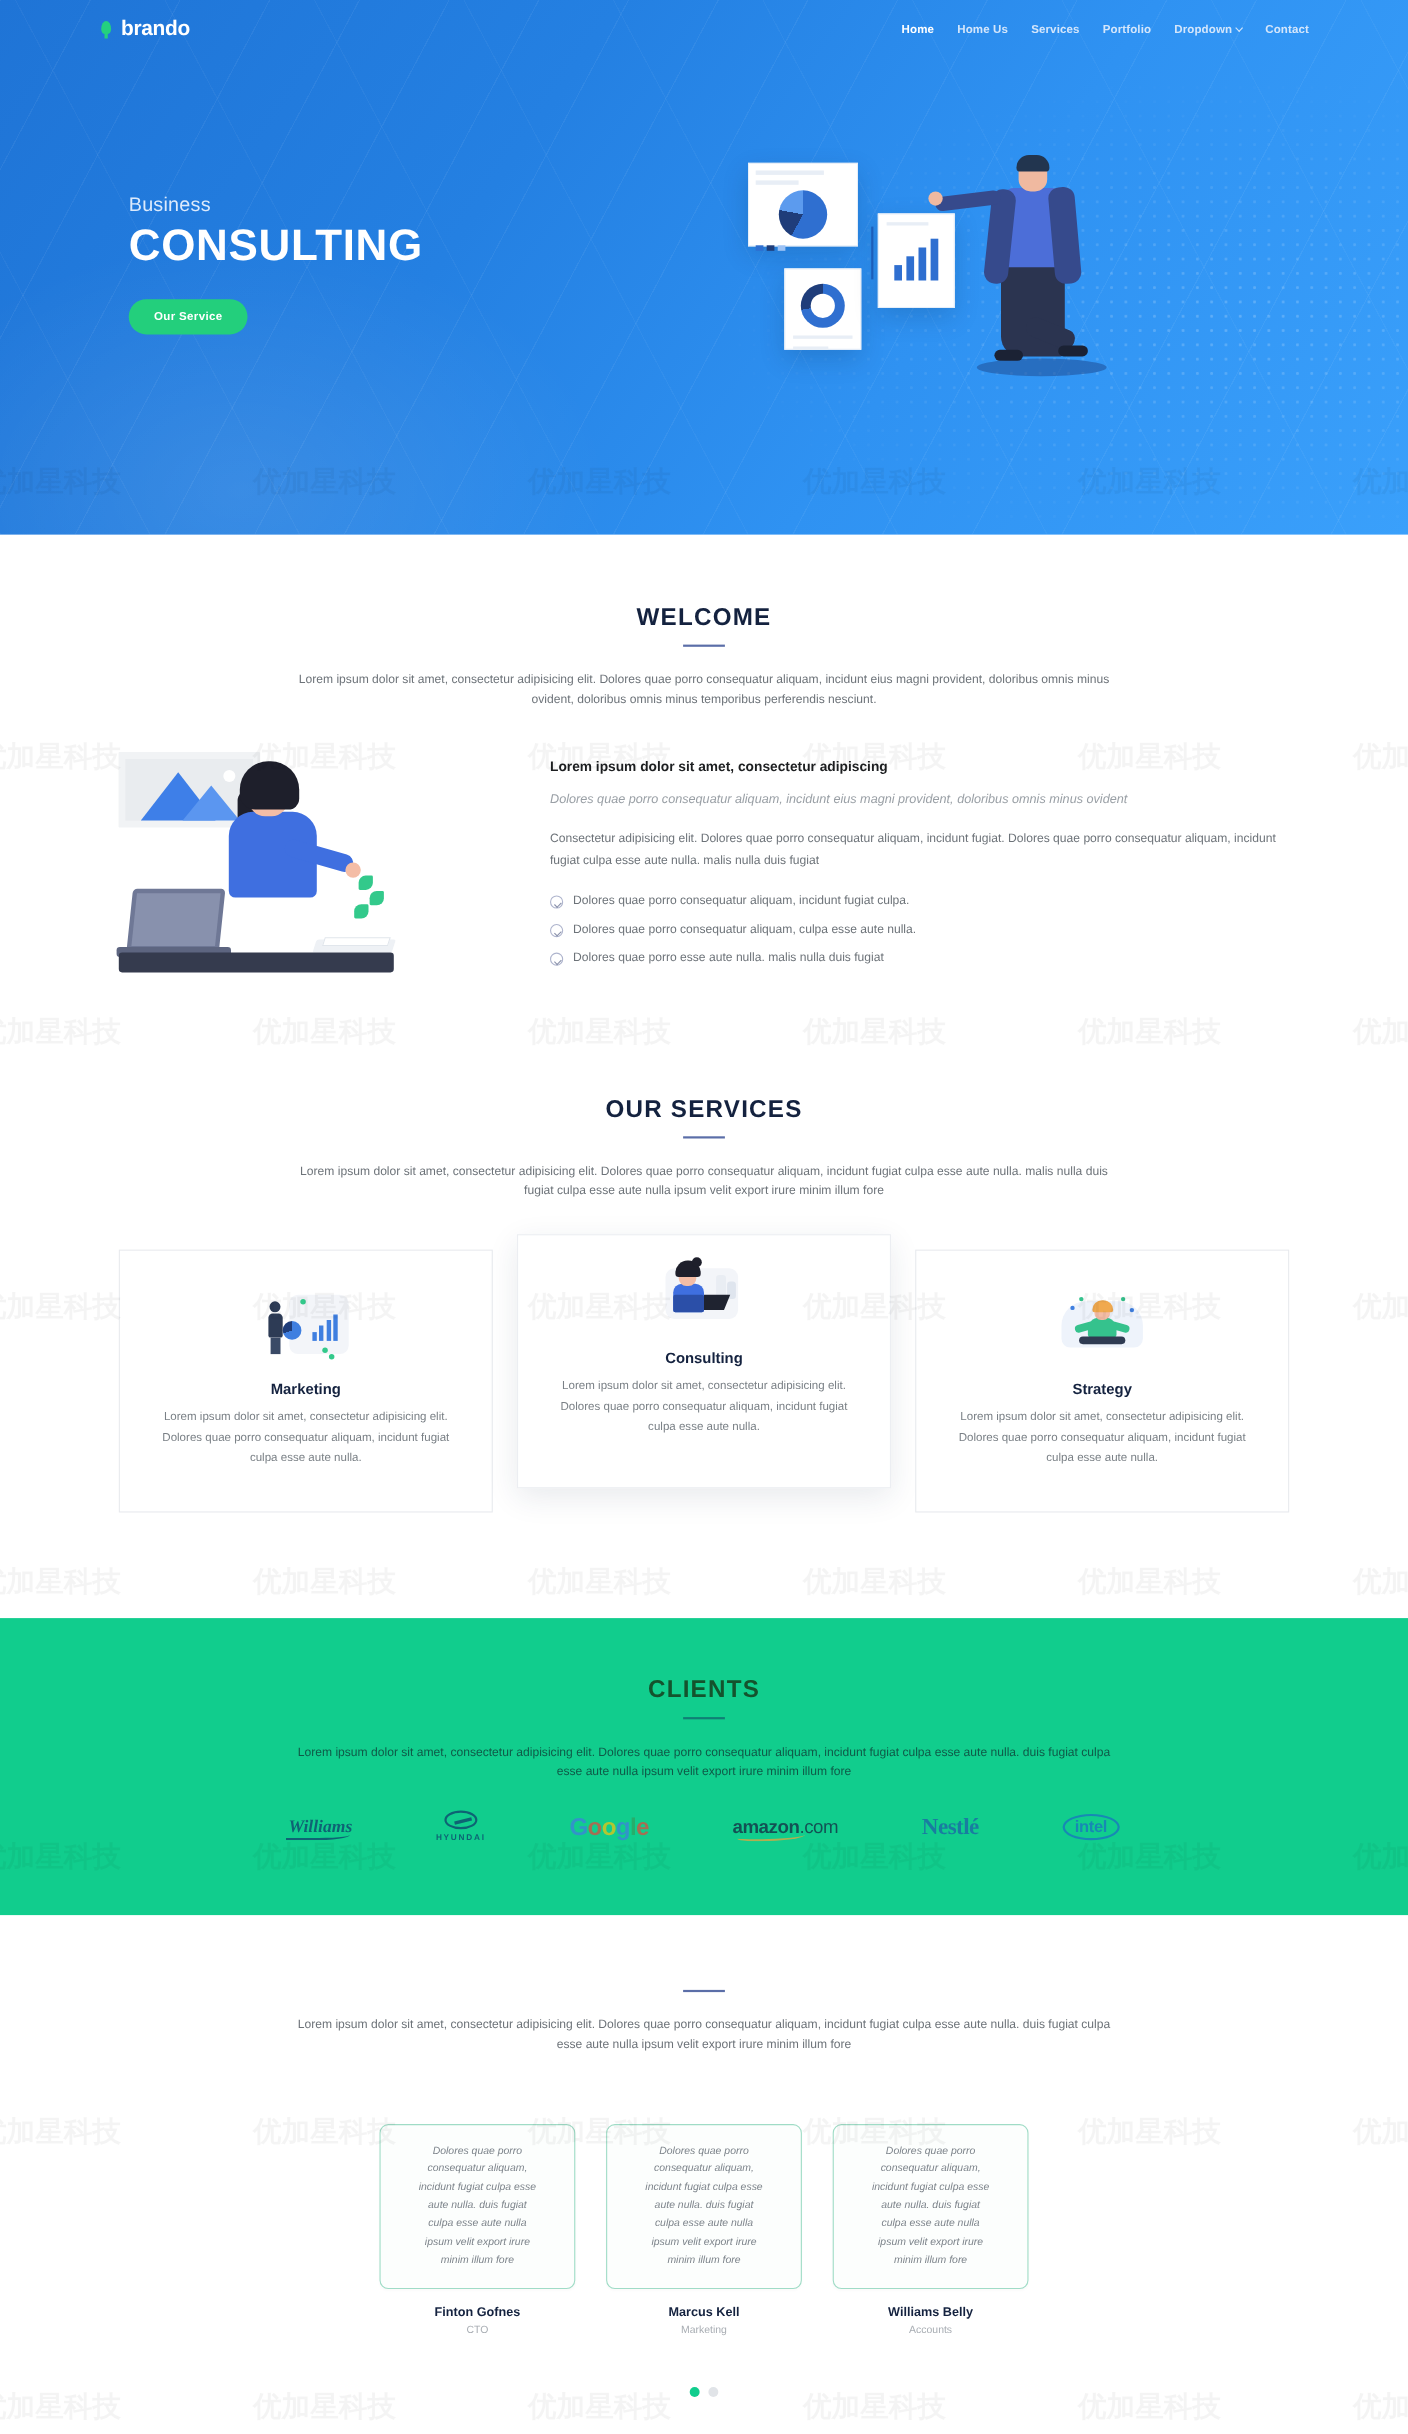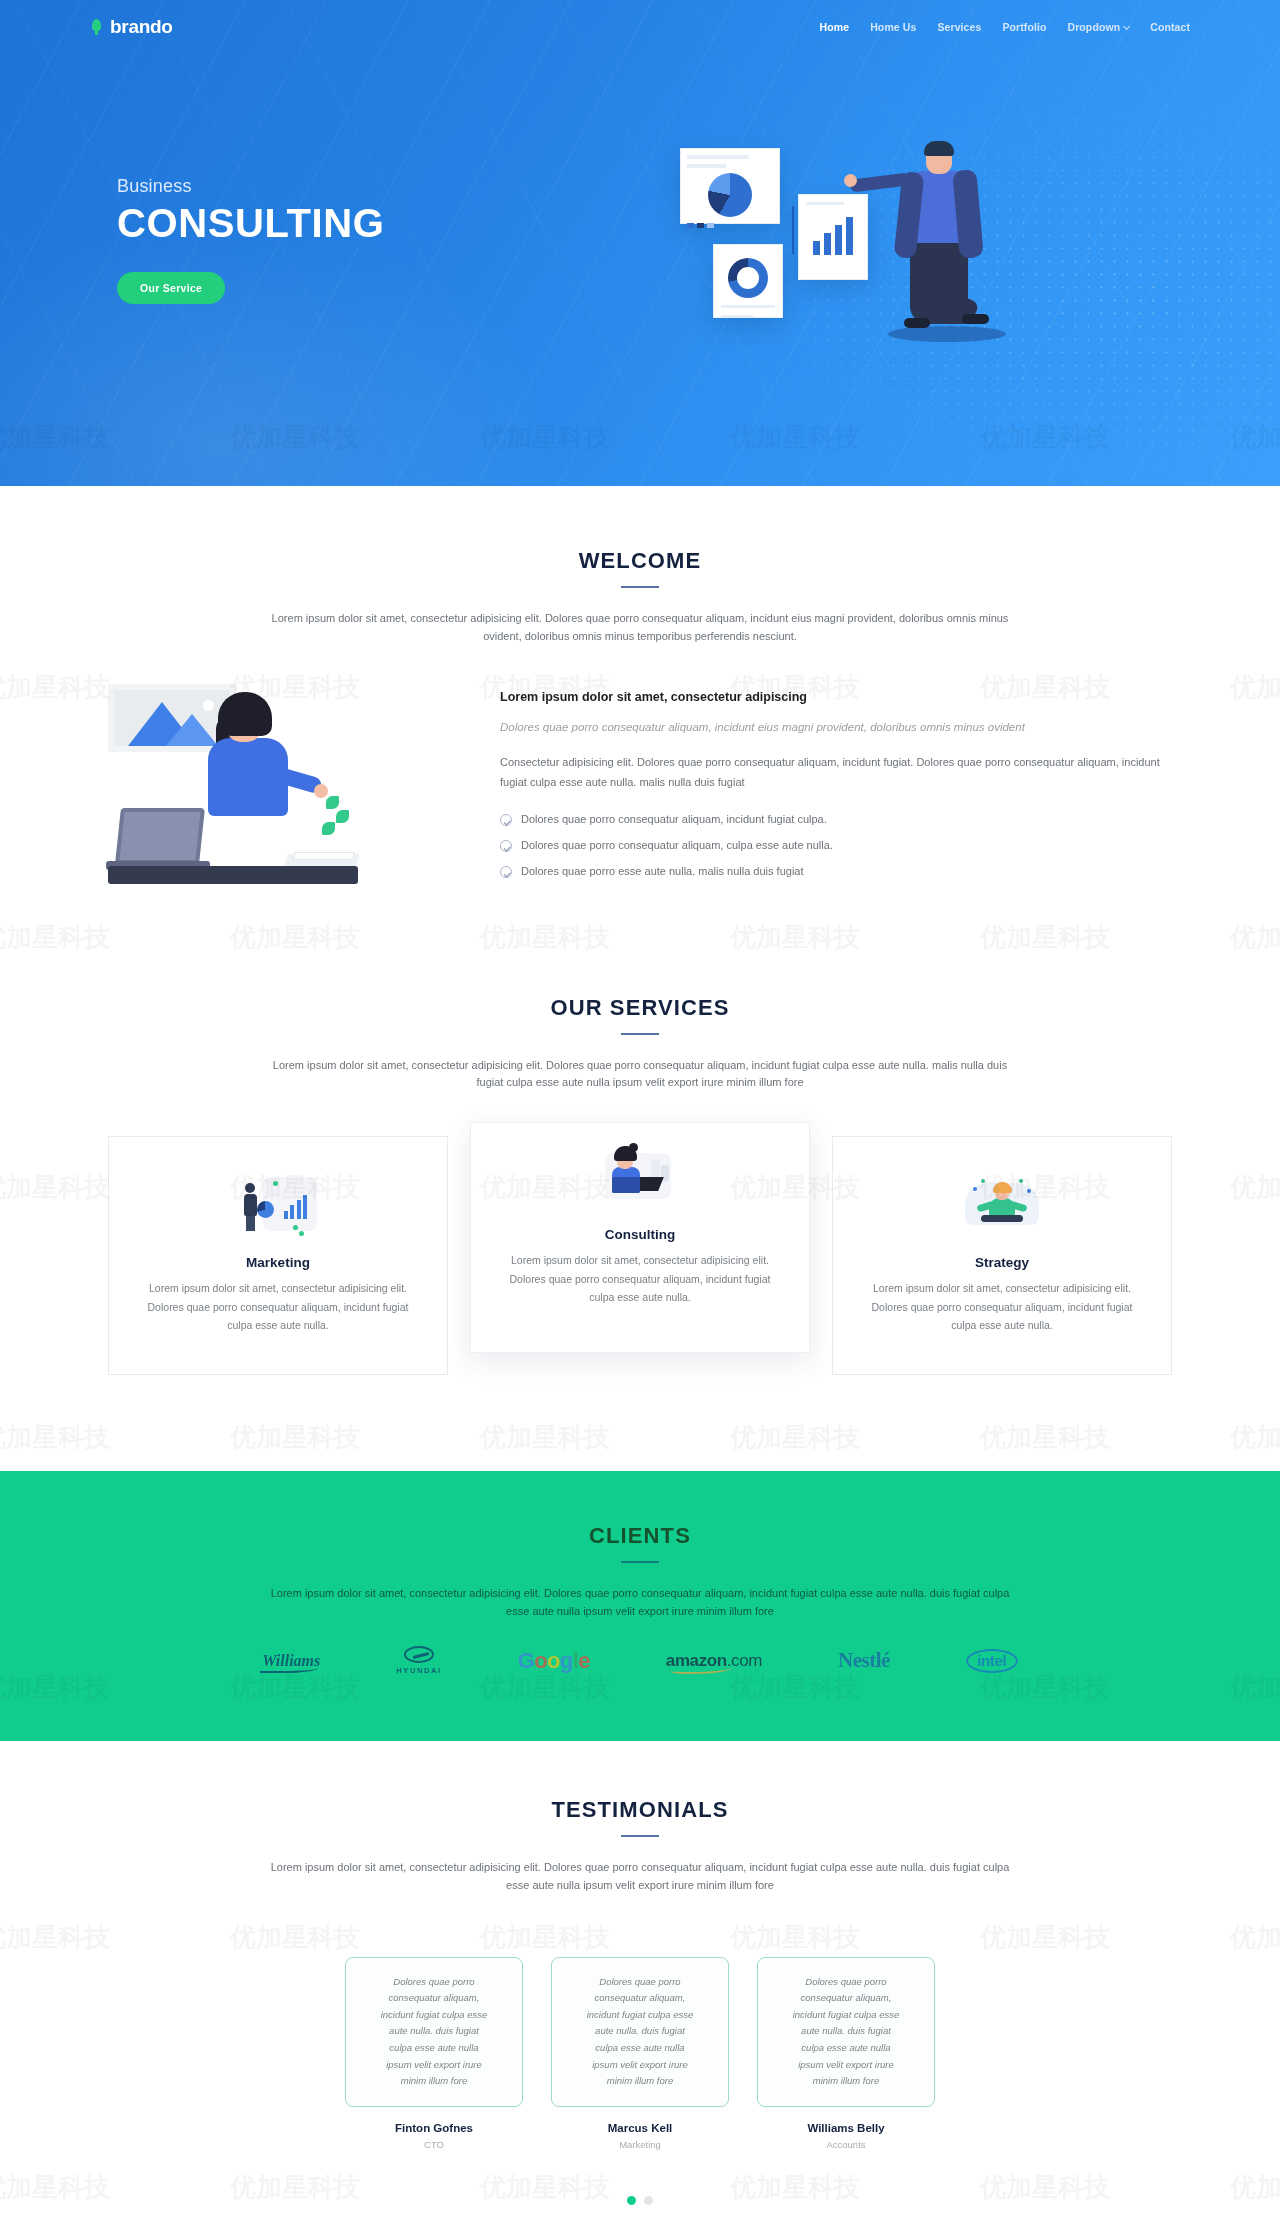--- a/index.html
+++ b/index.html
@@ -497,21 +497,20 @@
     <div class="logo">
         <span class="lg-nestle">Nestlé</span>
       </div>
     <div class="logo">
         <span class="lg-intel">intel</span>
       </div>
   </div>
 </section>
 
 <section class="section testim">
-  <h2 class="sec-title">TESTIMONIALS</h2>
   <div class="sec-rule"></div>
   <p class="sec-sub">Lorem ipsum dolor sit amet, consectetur adipisicing elit. Dolores quae porro consequatur aliquam, incidunt fugiat culpa esse aute nulla. duis fugiat culpa esse aute nulla ipsum velit export irure minim illum fore</p>
 
   <div class="quotes">
     <div class="quote">
       <div class="bubble">Dolores quae porro consequatur aliquam, incidunt fugiat culpa esse aute nulla. duis fugiat culpa esse aute nulla ipsum velit export irure minim illum fore</div>
       <div class="q-name">Finton Gofnes</div>
       <div class="q-role">CTO</div>
     </div>
     <div class="quote">

